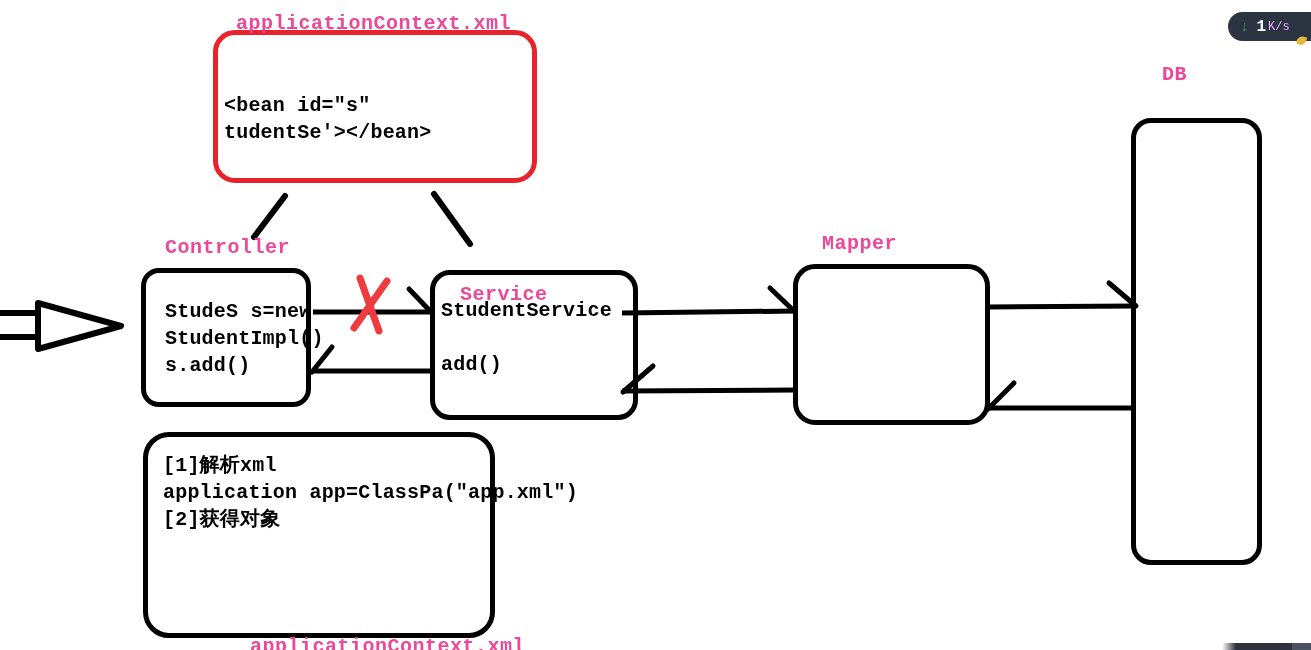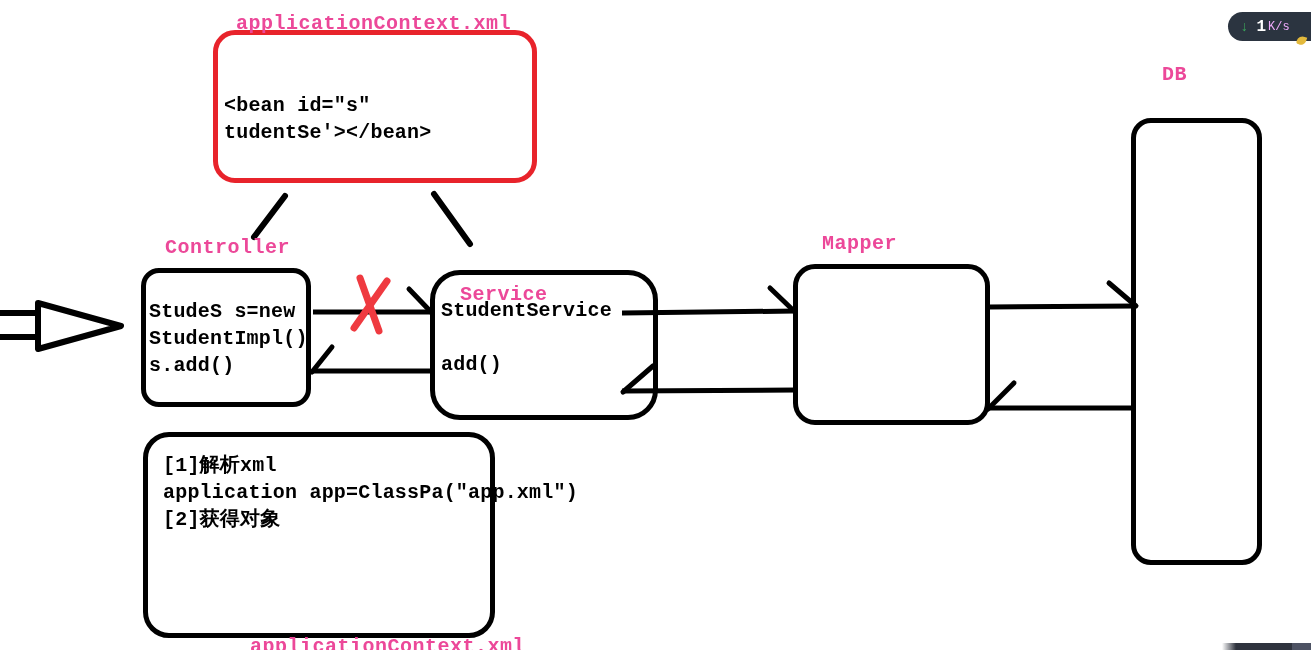--- a/index.html
+++ b/index.html
@@ -72,30 +72,30 @@
 
 <div class="abs config-box" style="left:213px;top:30px;width:324px;height:153px;">
   <div class="code" style="padding:57px 0 0 6px;">
     <div class="code-line">&lt;bean id="s"</div>
     <div class="code-line">tudentSe'&gt;&lt;/bean&gt;</div>
   </div>
 </div>
 <div class="abs label" style="left:236px;top:12px;">applicationContext.xml</div>
 
 <div class="abs label" style="left:165px;top:236px;">Controller</div>
-<div class="abs node-box" style="left:141px;top:268px;width:170px;height:139px;border-radius:18px;">
+<div class="abs node-box" style="left:141px;top:268px;width:170px;height:139px;border-radius:18px;padding-left:16px;">
   <div class="code" style="padding:25px 0 0 3px;">
     <div class="code-line">StudeS s=new</div>
     <div class="code-line">StudentImpl()</div>
     <div class="code-line">s.add()</div>
   </div>
 </div>
 
 <div class="abs label" style="left:460px;top:241px;margin-top:42px;">Service</div>
-<div class="abs node-box" style="left:430px;top:270px;width:228px;height:150px;border-radius:30px;">
+<div class="abs node-box" style="left:430px;top:270px;width:208px;height:150px;border-radius:20px;">
   <div class="code" style="padding:22px 0 0 6px;">
     <div class="code-line">StudentService</div>
     <div class="code-line"></div>
     <div class="code-line">add()</div>
   </div>
 </div>
 
 <div class="abs label" style="left:822px;top:232px;">Mapper</div>
 <div class="abs node-box" style="left:793px;top:264px;width:197px;height:161px;border-radius:22px;"></div>
 

